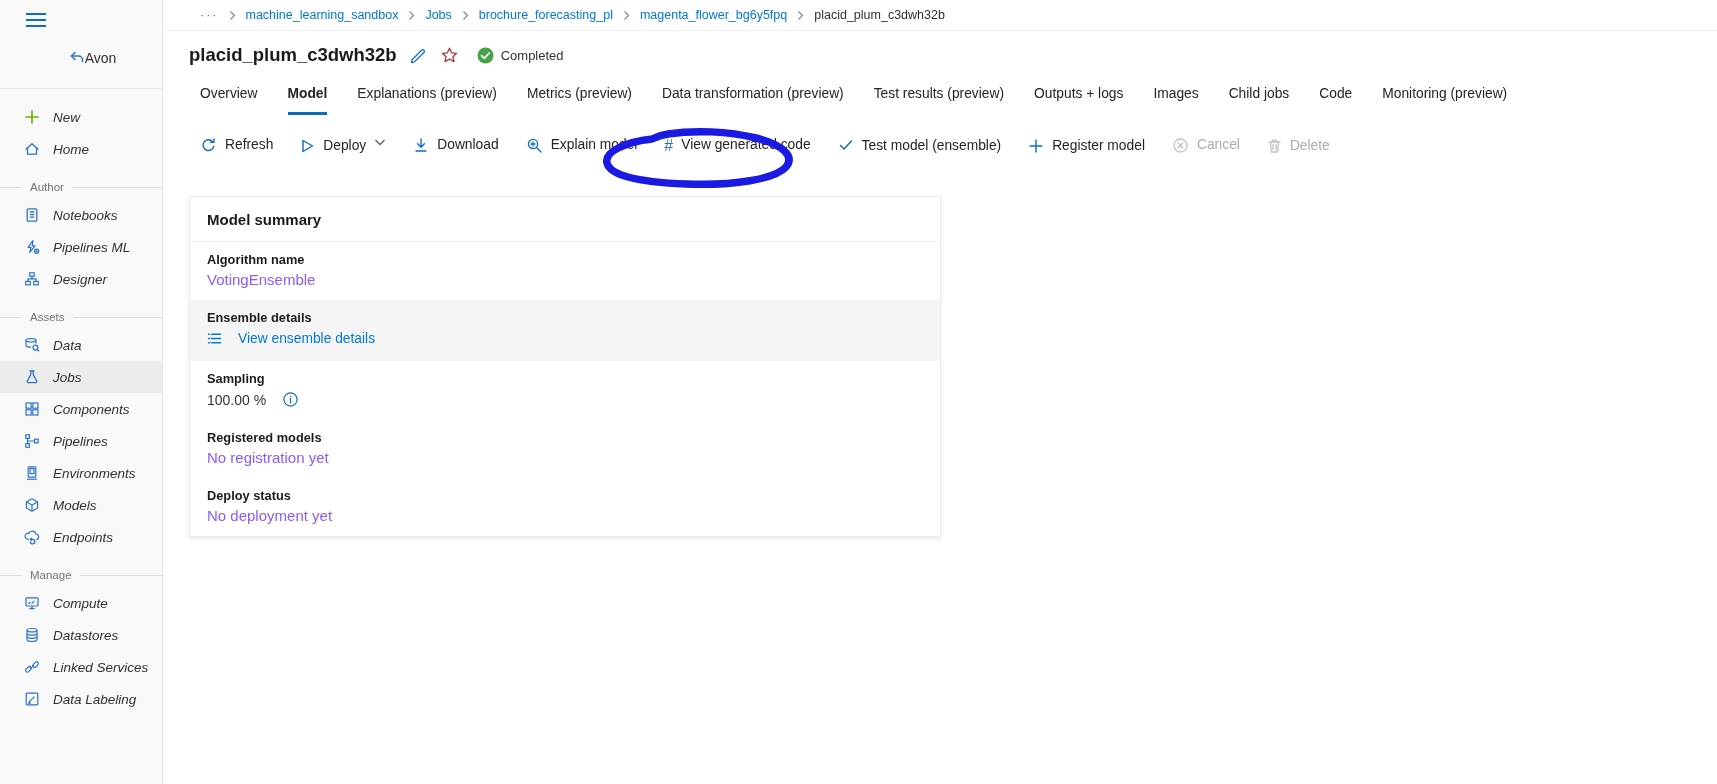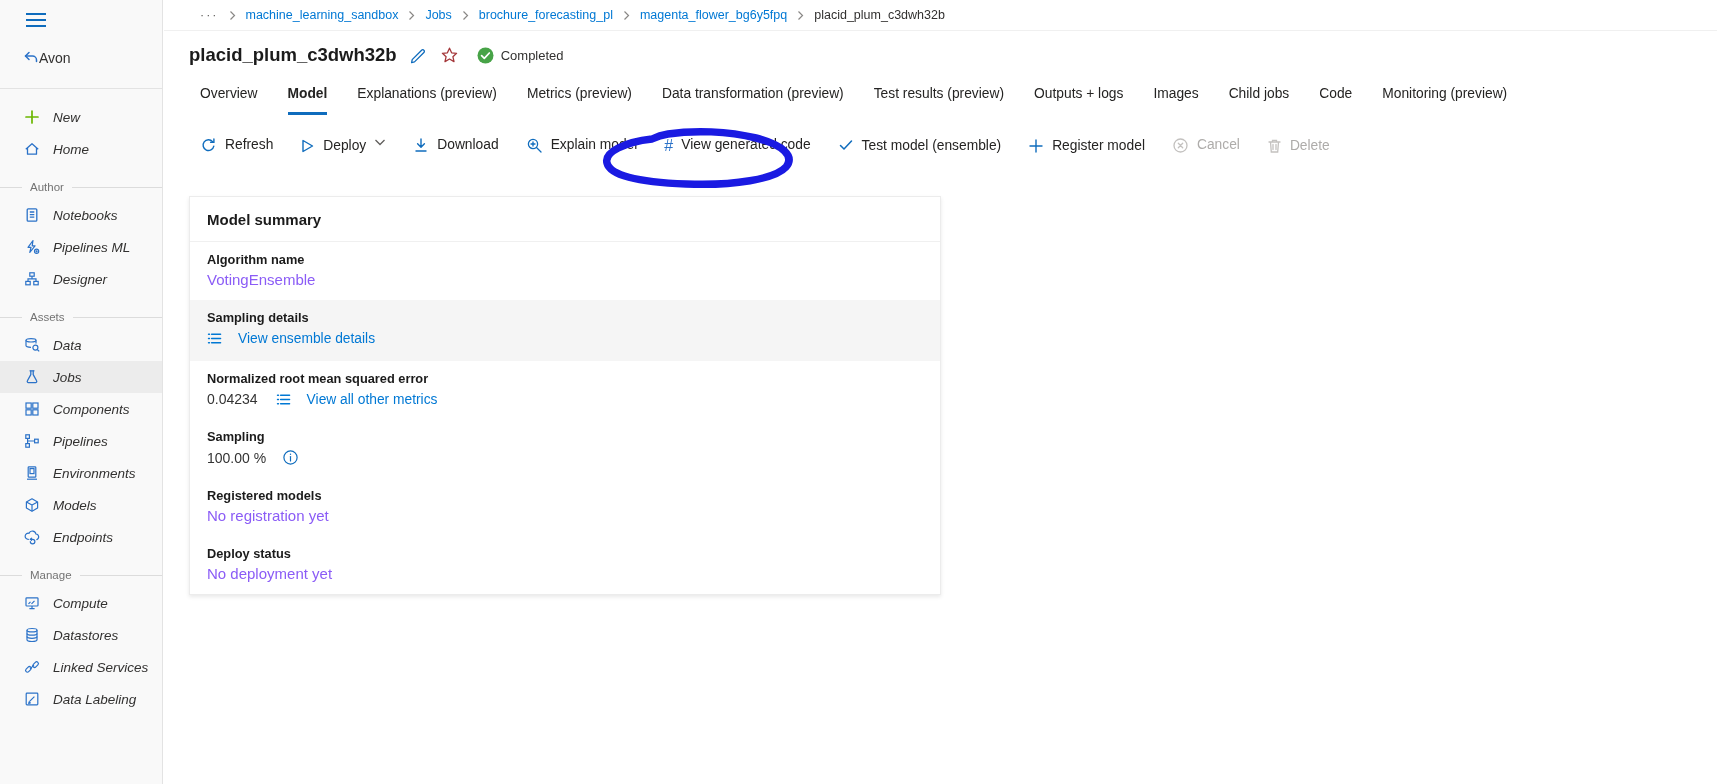--- a/index.html
+++ b/index.html
@@ -4,21 +4,21 @@
 <style>
   * { margin:0; padding:0; box-sizing:border-box; }
   html,body { width:1717px; height:784px; overflow:hidden; background:#fff;
     font-family:"Liberation Sans","DejaVu Sans",sans-serif; color:#323130; }
 
   
   .sidebar { position:absolute; left:0; top:0; width:163px; height:784px;
     background:#f9f9f9; border-right:1px solid #e3e3e3; }
   .sb-top { padding:10px 0 8px 0; }
   .hamburger { padding:2px 0 14px 25px; cursor:pointer; }
-  .sb-back { display:flex; align-items:center; padding:4px 0 14px 23px; font-size:14px; color:#323130; cursor:pointer; }
+  .sb-back { display:flex; align-items:center; padding:4px 0 14px 23px; font-size:14px; color:#323130; cursor:pointer;justify-content:center; }
   .sb-divider { border-bottom:1px solid #e3e3e3; }
   .sb-list { padding-top:12px; }
   .sb-item { display:flex; align-items:center; gap:13px; height:32px; padding-left:24px;
     font-size:13.5px; color:#323130; cursor:pointer;font-style:italic; }
   .sb-item.selected { background:#ececec; }
   .sb-group { display:flex; align-items:center; margin:16px 0 6px 0; }
   .sb-group .rule-l { width:22px; border-top:1px solid #dcdcdc; }
   .sb-group .rule-r { flex:1; border-top:1px solid #dcdcdc; }
   .sb-group .g-label { font-size:11.5px; color:#737373; padding:0 8px; }
   .sb-icon { width:16px; height:16px; flex:0 0 16px; display:inline-flex; }
@@ -423,45 +423,31 @@
 
   <div class="card">
     <div class="card-header">Model summary</div>
 
     <div class="crow">
       <div class="lbl">Algorithm name</div>
       <div class="val">VotingEnsemble</div>
     </div>
 
     <div class="crow shaded">
-      <div class="lbl">Sampling details</div>
+      <div class="lbl">Ensemble details</div>
       <span class="card-link">
         <span style="display:inline-flex;">
           <svg width="15" height="13" viewBox="0 0 15 13" stroke="#0078d4" stroke-width="1.4" stroke-linecap="round">
               <path d="M1.5 2.2 h1 M4.6 2.2 h9 M1.5 6.5 h1 M4.6 6.5 h9 M1.5 10.8 h1 M4.6 10.8 h9"></path>
             </svg>
         </span>
         <span>View ensemble details</span>
       </span>
     </div>
 
-    <div class="crow">
-      <div class="lbl">Normalized root mean squared error</div>
-      <div class="inline-val">
-        <span class="num">0.04234</span>
-        <span class="card-link" style="margin-top:0;">
-          <span style="display:inline-flex;">
-            <svg width="15" height="13" viewBox="0 0 15 13" stroke="#0078d4" stroke-width="1.4" stroke-linecap="round">
-                <path d="M1.5 2.2 h1 M4.6 2.2 h9 M1.5 6.5 h1 M4.6 6.5 h9 M1.5 10.8 h1 M4.6 10.8 h9"></path>
-              </svg>
-          </span>
-          <span>View all other metrics</span>
-        </span>
-      </div>
-    </div>
 
     <div class="crow">
       <div class="lbl">Sampling</div>
       <div class="samp-line">
         <span class="num" style="font-size:14px;color:#333;">100.00 %</span>
         <span style="display:inline-flex;cursor:pointer;">
           <svg width="17" height="17" viewBox="0 0 17 17" fill="none" stroke="#0f6cbd" stroke-width="1.2">
               <circle cx="8.5" cy="8.5" r="6.6"></circle>
               <path d="M8.5 7.5 V12" stroke-linecap="round"></path>
               <circle cx="8.5" cy="5.2" r="0.7" fill="#0f6cbd" stroke="none"></circle>

